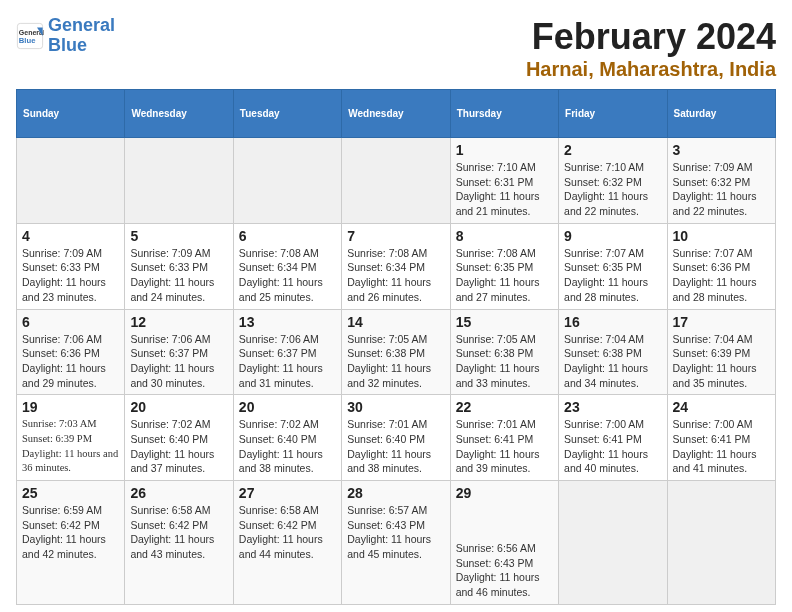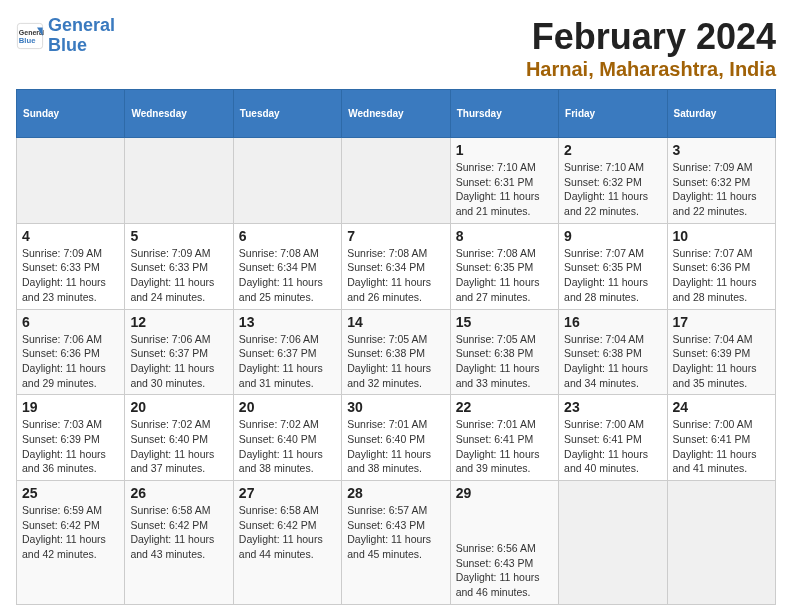--- a/index.html
+++ b/index.html
@@ -232,21 +232,21 @@
         <td>
           <span class="day-number">17</span>
           <div class="day-info" style="white-space: pre-line;">Sunrise: 7:04 AM
 Sunset: 6:39 PM
 Daylight: 11 hours and 35 minutes.</div>
         </td>
       </tr>
       <tr>
         <td>
           <span class="day-number">19</span>
-          <div class="day-info" style="white-space: pre-line;">Sunrise: 7:03 AM
+          <div class="day-info" style="white-space: pre-line; font-family: Liberation Serif, serif;">Sunrise: 7:03 AM
 Sunset: 6:39 PM
 Daylight: 11 hours and 36 minutes.</div>
         </td>
         <td>
           <span class="day-number">20</span>
           <div class="day-info" style="white-space: pre-line;">Sunrise: 7:02 AM
 Sunset: 6:40 PM
 Daylight: 11 hours and 37 minutes.</div>
         </td>
         <td>

